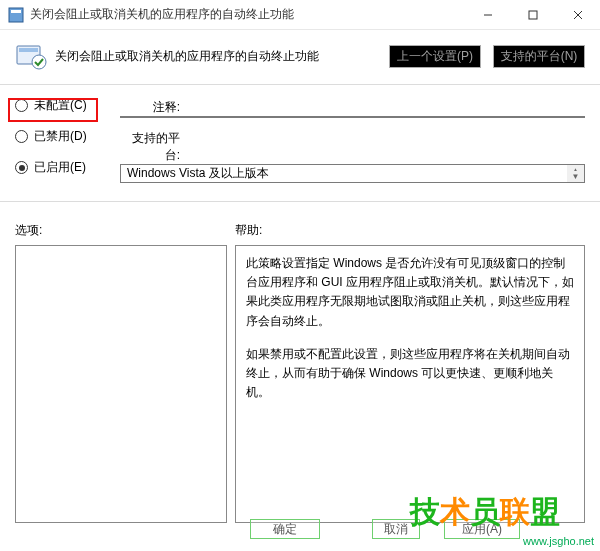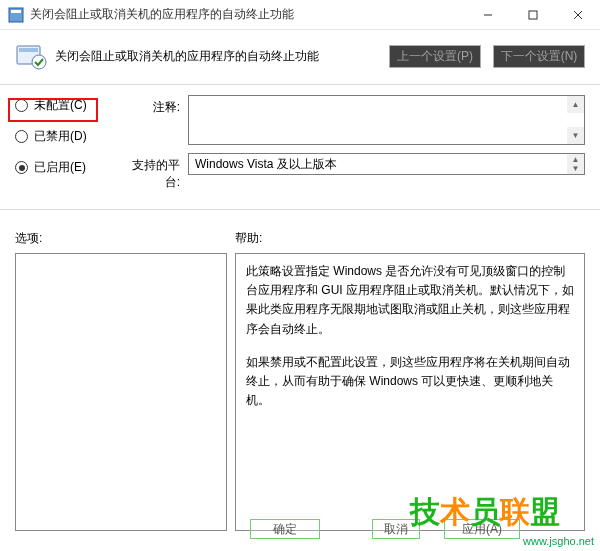--- a/index.html
+++ b/index.html
@@ -43,21 +43,21 @@
   }
   .header-icon {
     width: 32px; height: 32px;
     display:flex; align-items:center; justify-content:center;
   }
   .header-title { flex: 1; font-size: 12px; color: #000; }
   .nav-btn {
     min-width: 92px;
     height: 23px;
     border: 1px solid #adadad;
-    background: #404040;
+    background: #000000;
     color: #a0a0a0;
     font-size: 12px;
     display: inline-flex;
     align-items: center;
     justify-content: center;
     margin-left: 4px;
   }
 
   .divider { height: 1px; background: #dcdcdc; margin: 4px 0 10px 0; }
 
@@ -89,21 +89,21 @@
     border-radius: 50%;
     background: #333;
   }
   .highlight-enabled {
     position: absolute;
     border: 2px solid #e11;
     pointer-events: none;
   }
 
   .fields-col { flex: 1; }
-  .field-row { display: flex; margin-bottom: 8px; }
+  .field-row { display: flex; margin-bottom: 8px; flex-direction: column; }
   .field-label { width: 68px; text-align: right; padding-right: 8px; padding-top: 4px; }
   .textbox {
     flex: 1;
     height: 50px;
     border: 1px solid #7a7a7a;
     background: #fff;
     position: relative;
     overflow: hidden;
   }
   .textbox .sb-up, .textbox .sb-down {
@@ -218,21 +218,21 @@
   <span class="header-icon">
     <svg viewBox="0 0 32 32">
       <rect x="2" y="6" width="23" height="18" rx="1" fill="#e8f0fb" stroke="#5a7fae"></rect>
       <rect x="4" y="8" width="19" height="4" fill="#9cc0e8"></rect>
       <circle cx="24" cy="22" r="7" fill="#fff" stroke="#5a7fae"></circle>
       <path d="M20 22 l3 3 l5 -6" stroke="#2e8b2e" stroke-width="2" fill="none"></path>
     </svg>
   </span>
   <span class="header-title">关闭会阻止或取消关机的应用程序的自动终止功能</span>
   <button class="nav-btn" disabled="">上一个设置(P)</button>
-  <button class="nav-btn" disabled="">下一个设置(N)</button>
+  <button class="nav-btn" disabled="">支持的平台(N)</button>
 </div>
 
 <div class="divider"></div>
 
 <div class="config-area">
   <div class="radio-col">
     <label class="radio-item">
       <span class="radio-circle"></span>
       <span>未配置(C)</span>
     </label>

